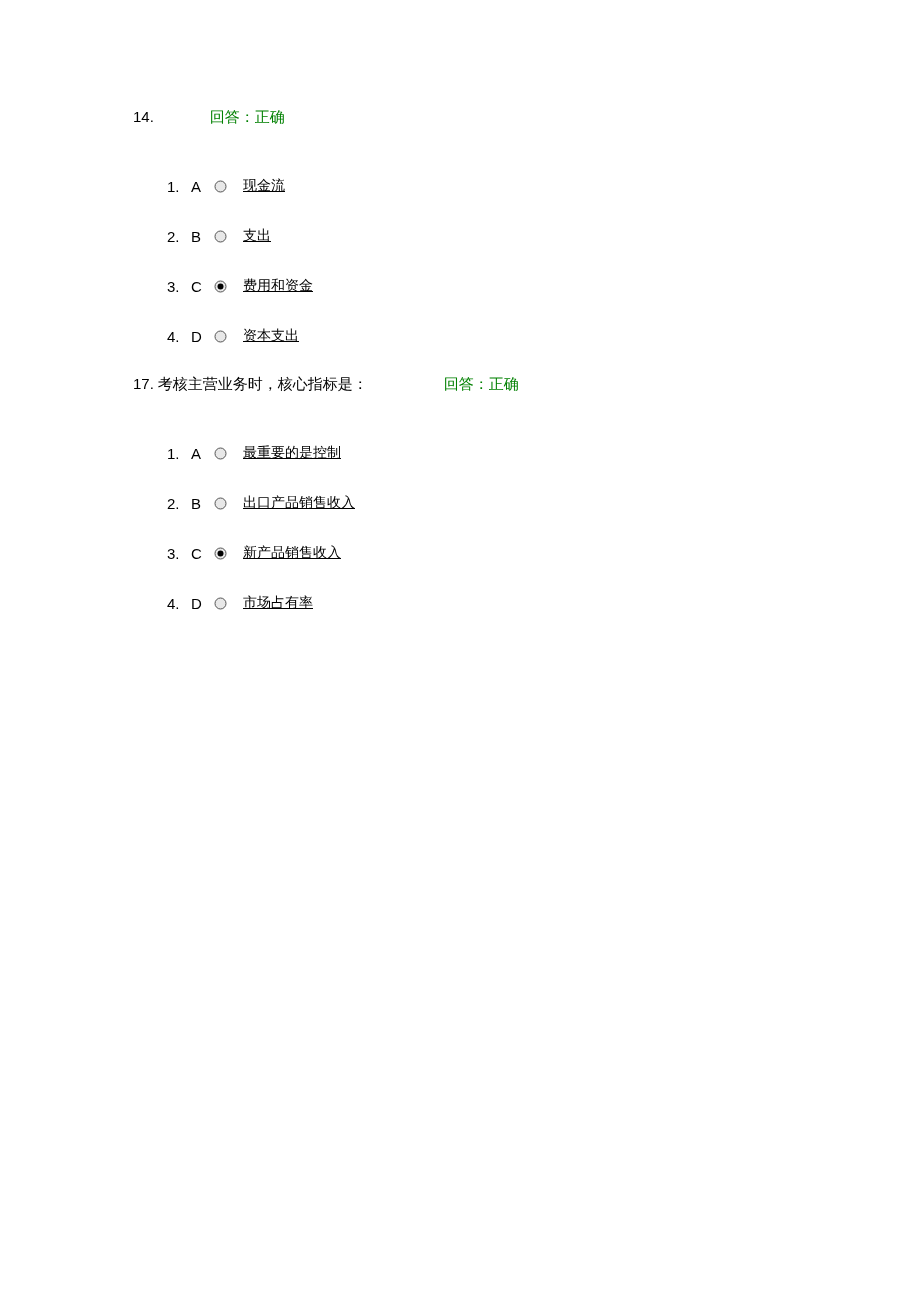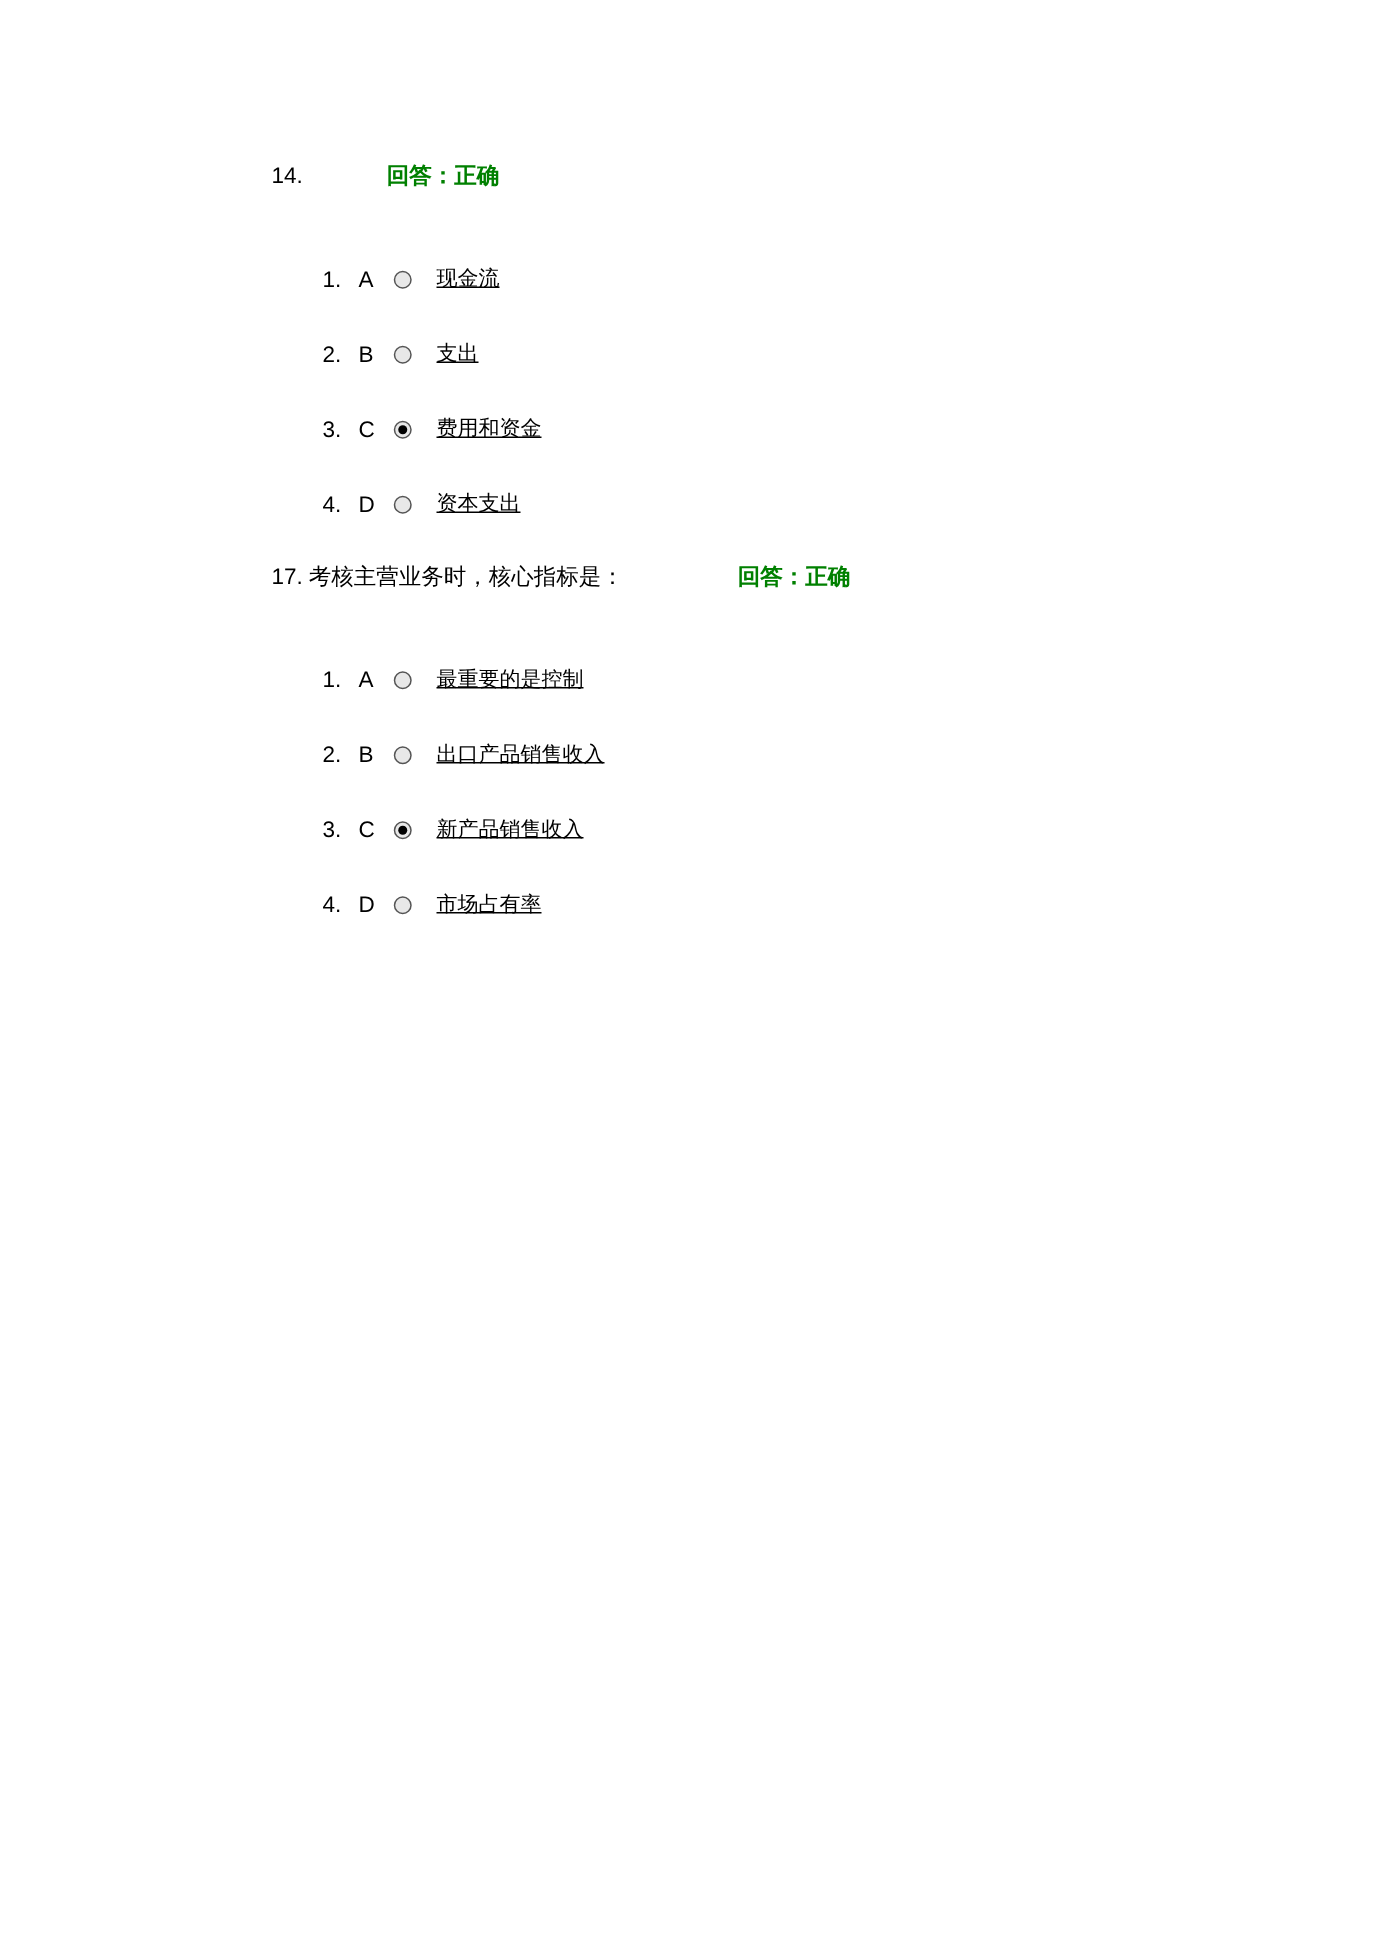--- a/index.html
+++ b/index.html
@@ -11,37 +11,36 @@
       font-family: "SimSun", "宋体", serif;
       font-size: 15px;
       background: #ffffff;
       width: 920px;
       padding-left: 133px;
       padding-top: 108px;
       color: #000000;
     }
     .question-block {
       margin-bottom: 28px;
-      margin-left: 48px;
     }
     .question-header {
       display: flex;
       align-items: baseline;
       margin-bottom: 48px;
     }
     .question-number {
       font-family: Arial, sans-serif;
       margin-right: 4px;
     }
     .question-text {
       margin-right: 24px;
     }
     .answer-feedback {
       color: #008000;
-      font-weight: bold;
+      font-weight: normal;
       margin-left: 14px;
       padding-left: 38px;
     }
     .options-list {
       padding-left: 34px;
     }
     .option-item {
       display: flex;
       align-items: center;
       margin-bottom: 28px;

